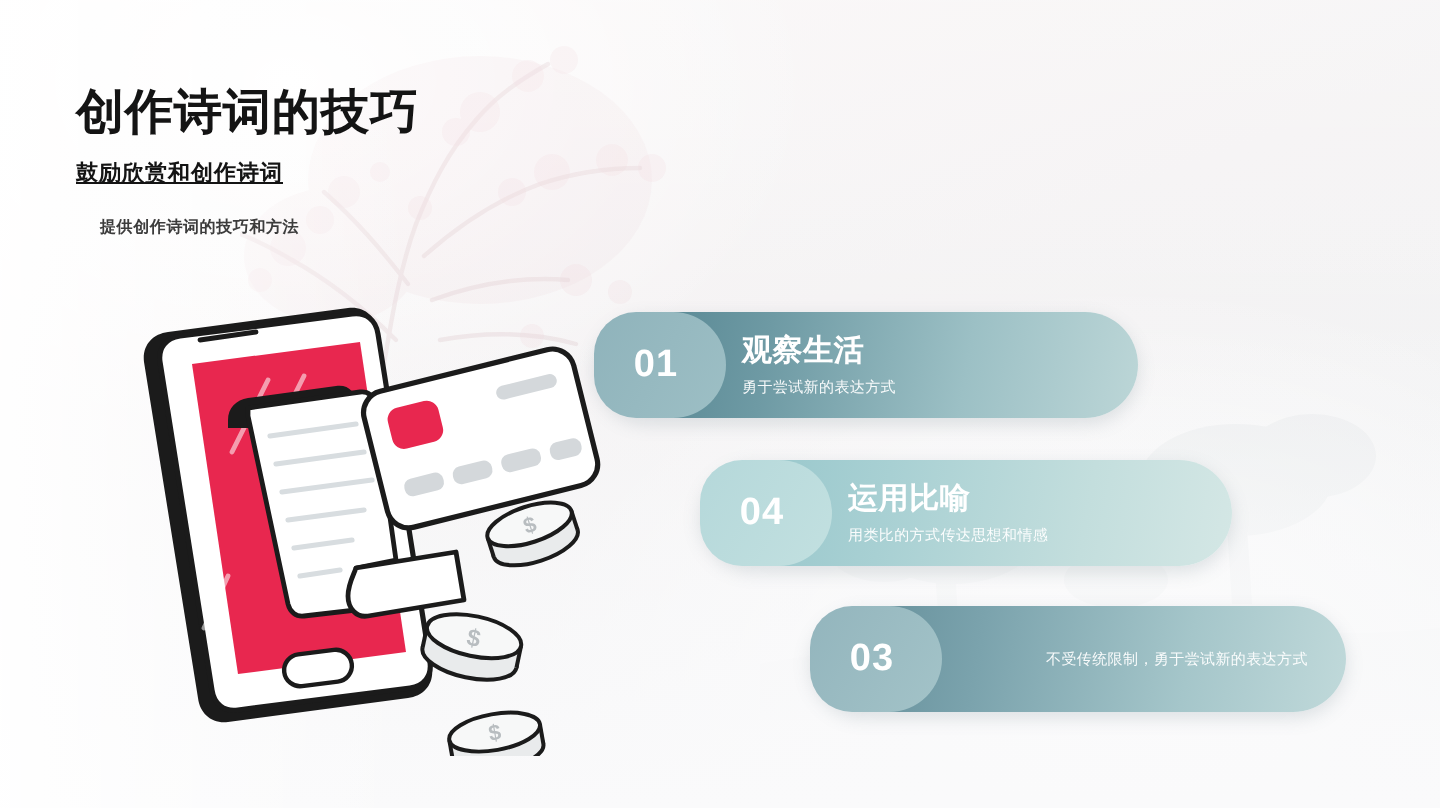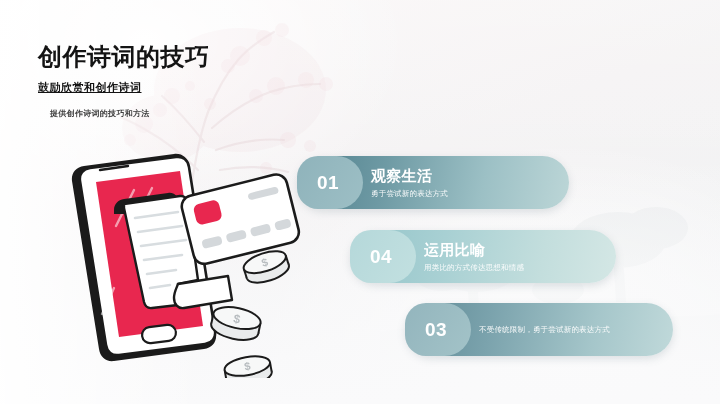--- a/index.html
+++ b/index.html
@@ -51,21 +51,21 @@
   .step{
     position:absolute;height:53px;border-radius:27px;
     display:flex;align-items:center;
     box-shadow:0 3px 9px rgba(90,110,120,.18);
   }
   .step-1{left:297px;top:156px;width:272px;
     background:linear-gradient(100deg,#4e7f8c 0%,#6e9aa4 32%,#9cc0c5 68%,#bcd6d7 100%);}
   .step-2{left:350px;top:230px;width:266px;
     background:linear-gradient(100deg,#93c4c9 0%,#a8d0d3 35%,#c3dedd 72%,#d4e7e5 100%);}
   .step-3{left:405px;top:303px;width:268px;
-    background:linear-gradient(100deg,#5d8894 0%,#7ba3ad 32%,#a5c6ca 70%,#c0d9da 100%);}
+    background:linear-gradient(100deg,#5d8894 0%,#7ba3ad 32%,#a5c6ca 70%,#c0d9da 100%);gap:44px;}
 
   .badge{
     flex:0 0 auto;width:62px;height:53px;
     display:flex;align-items:center;justify-content:center;
     position:relative;
   }
   .badge::before{
     content:"";position:absolute;left:0;top:0;width:66px;height:53px;
     border-radius:27px 34px 34px 27px;
   }

